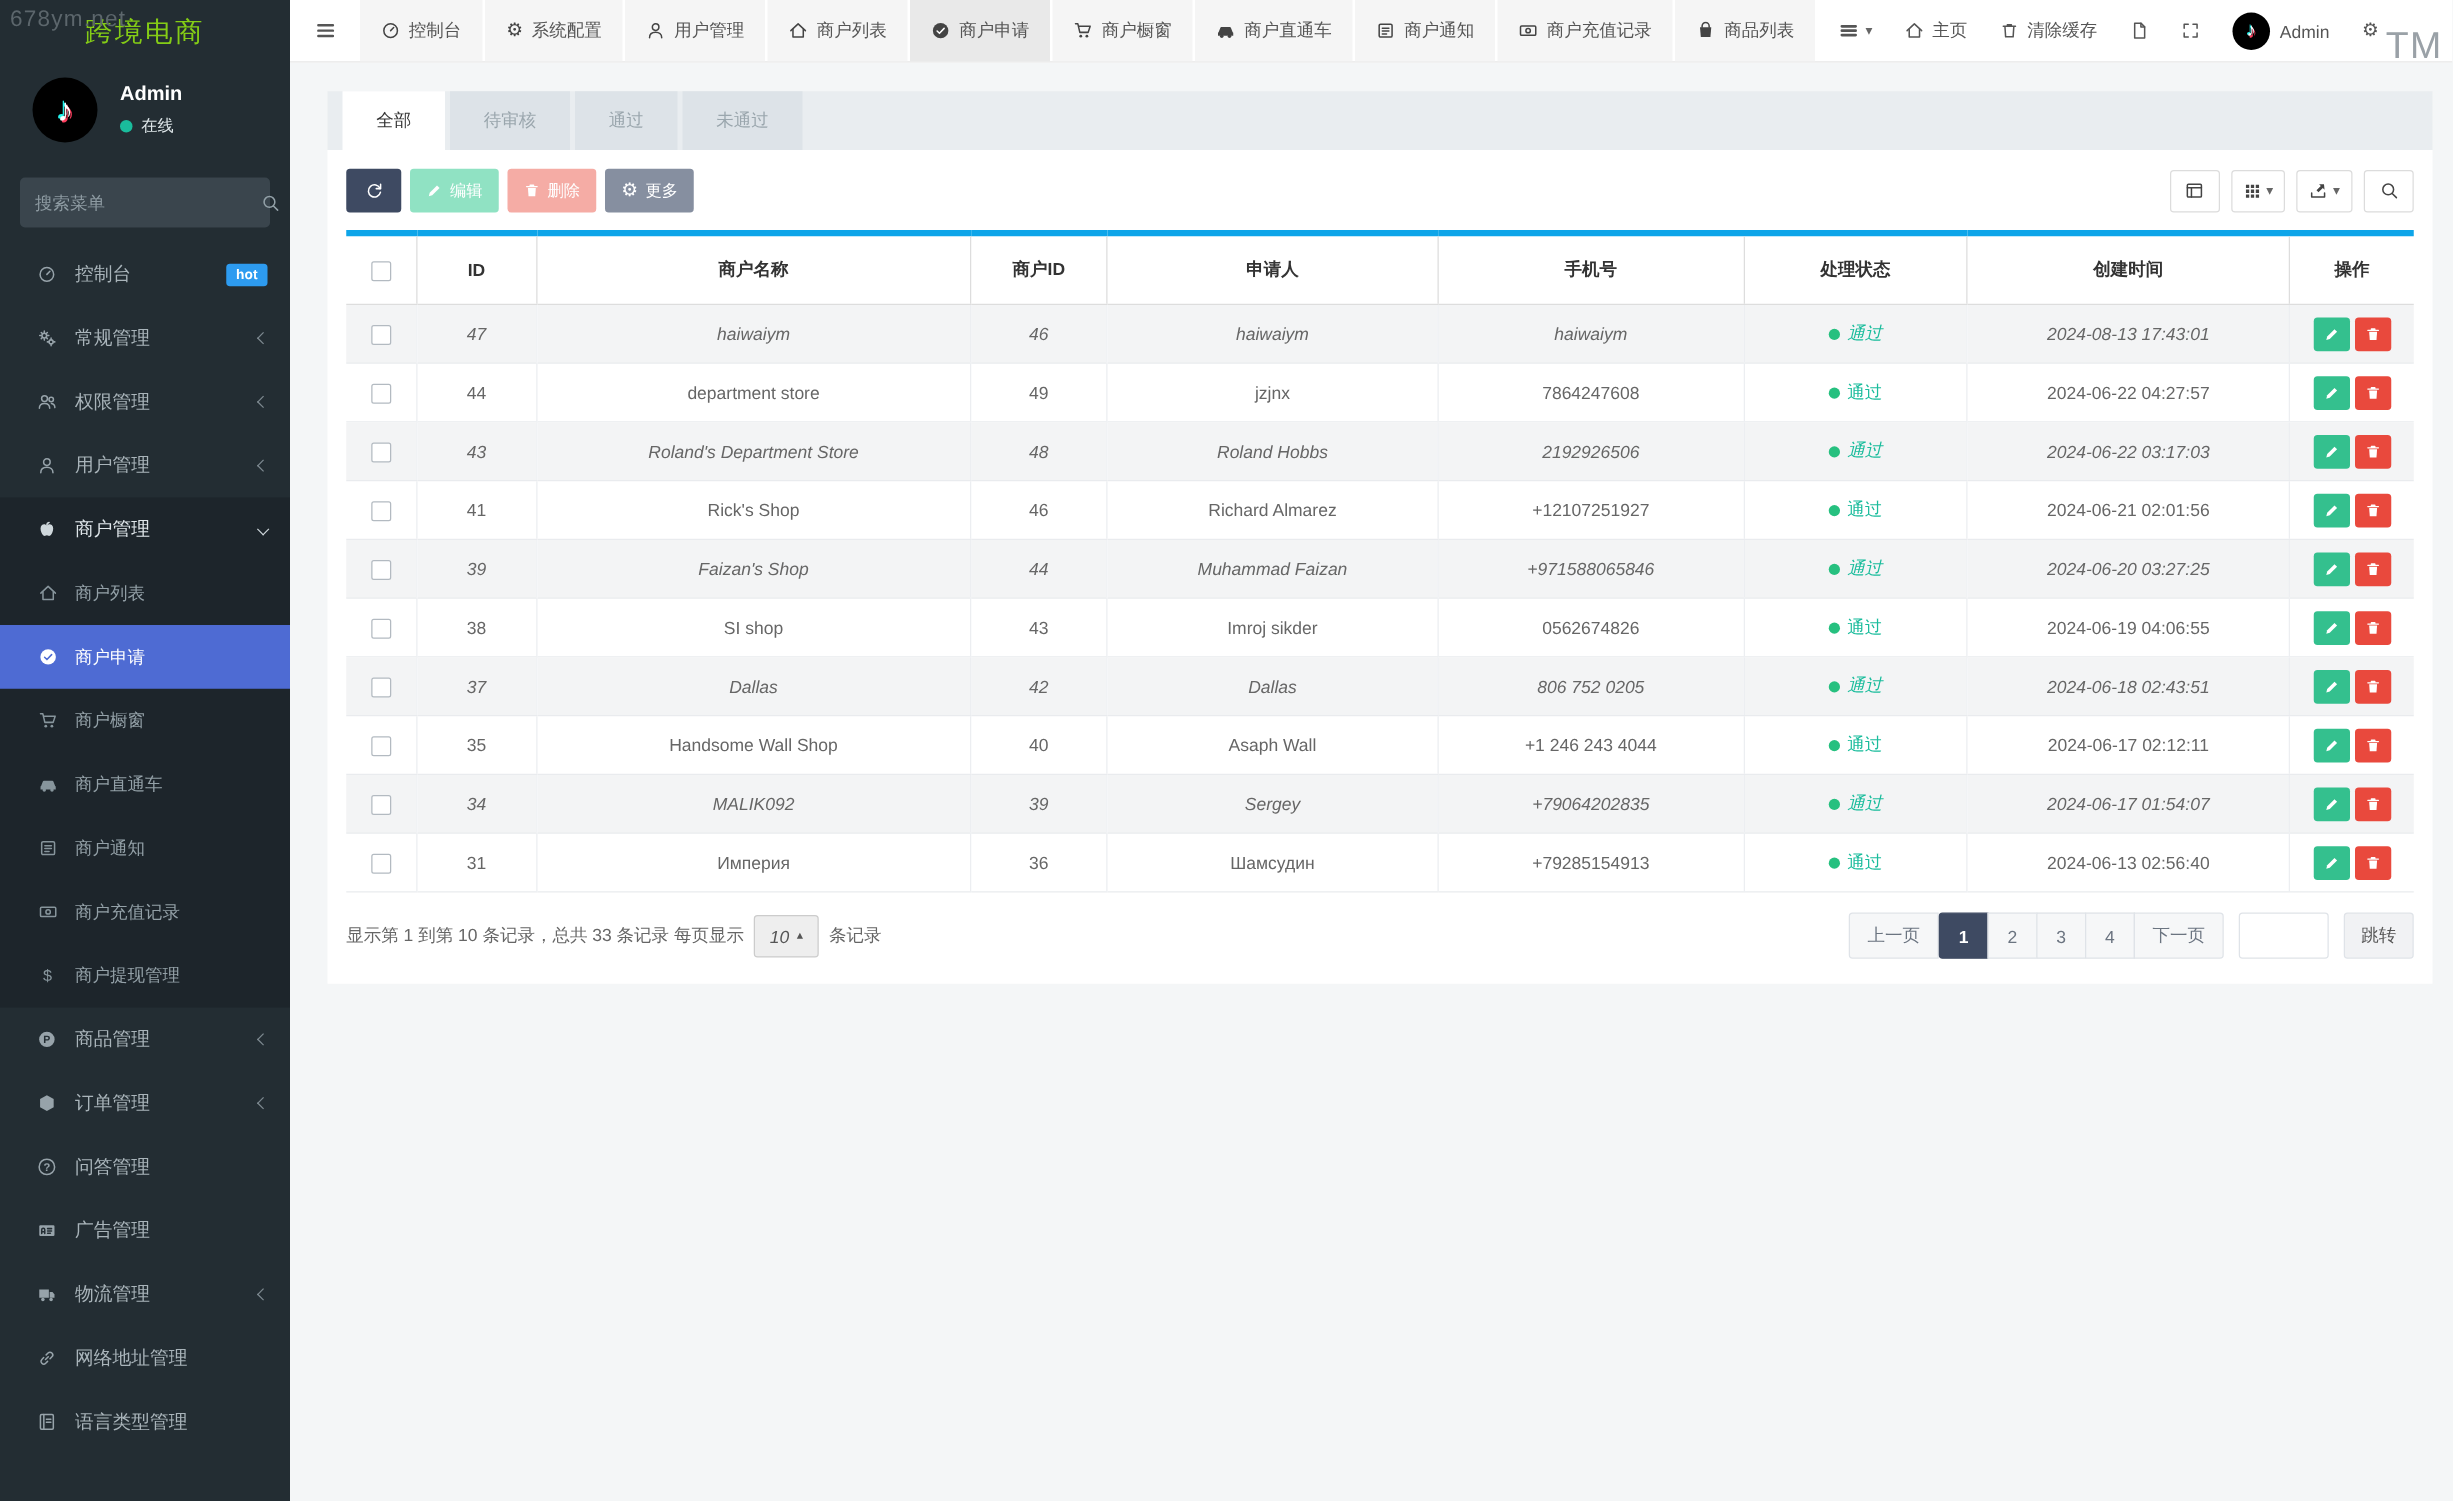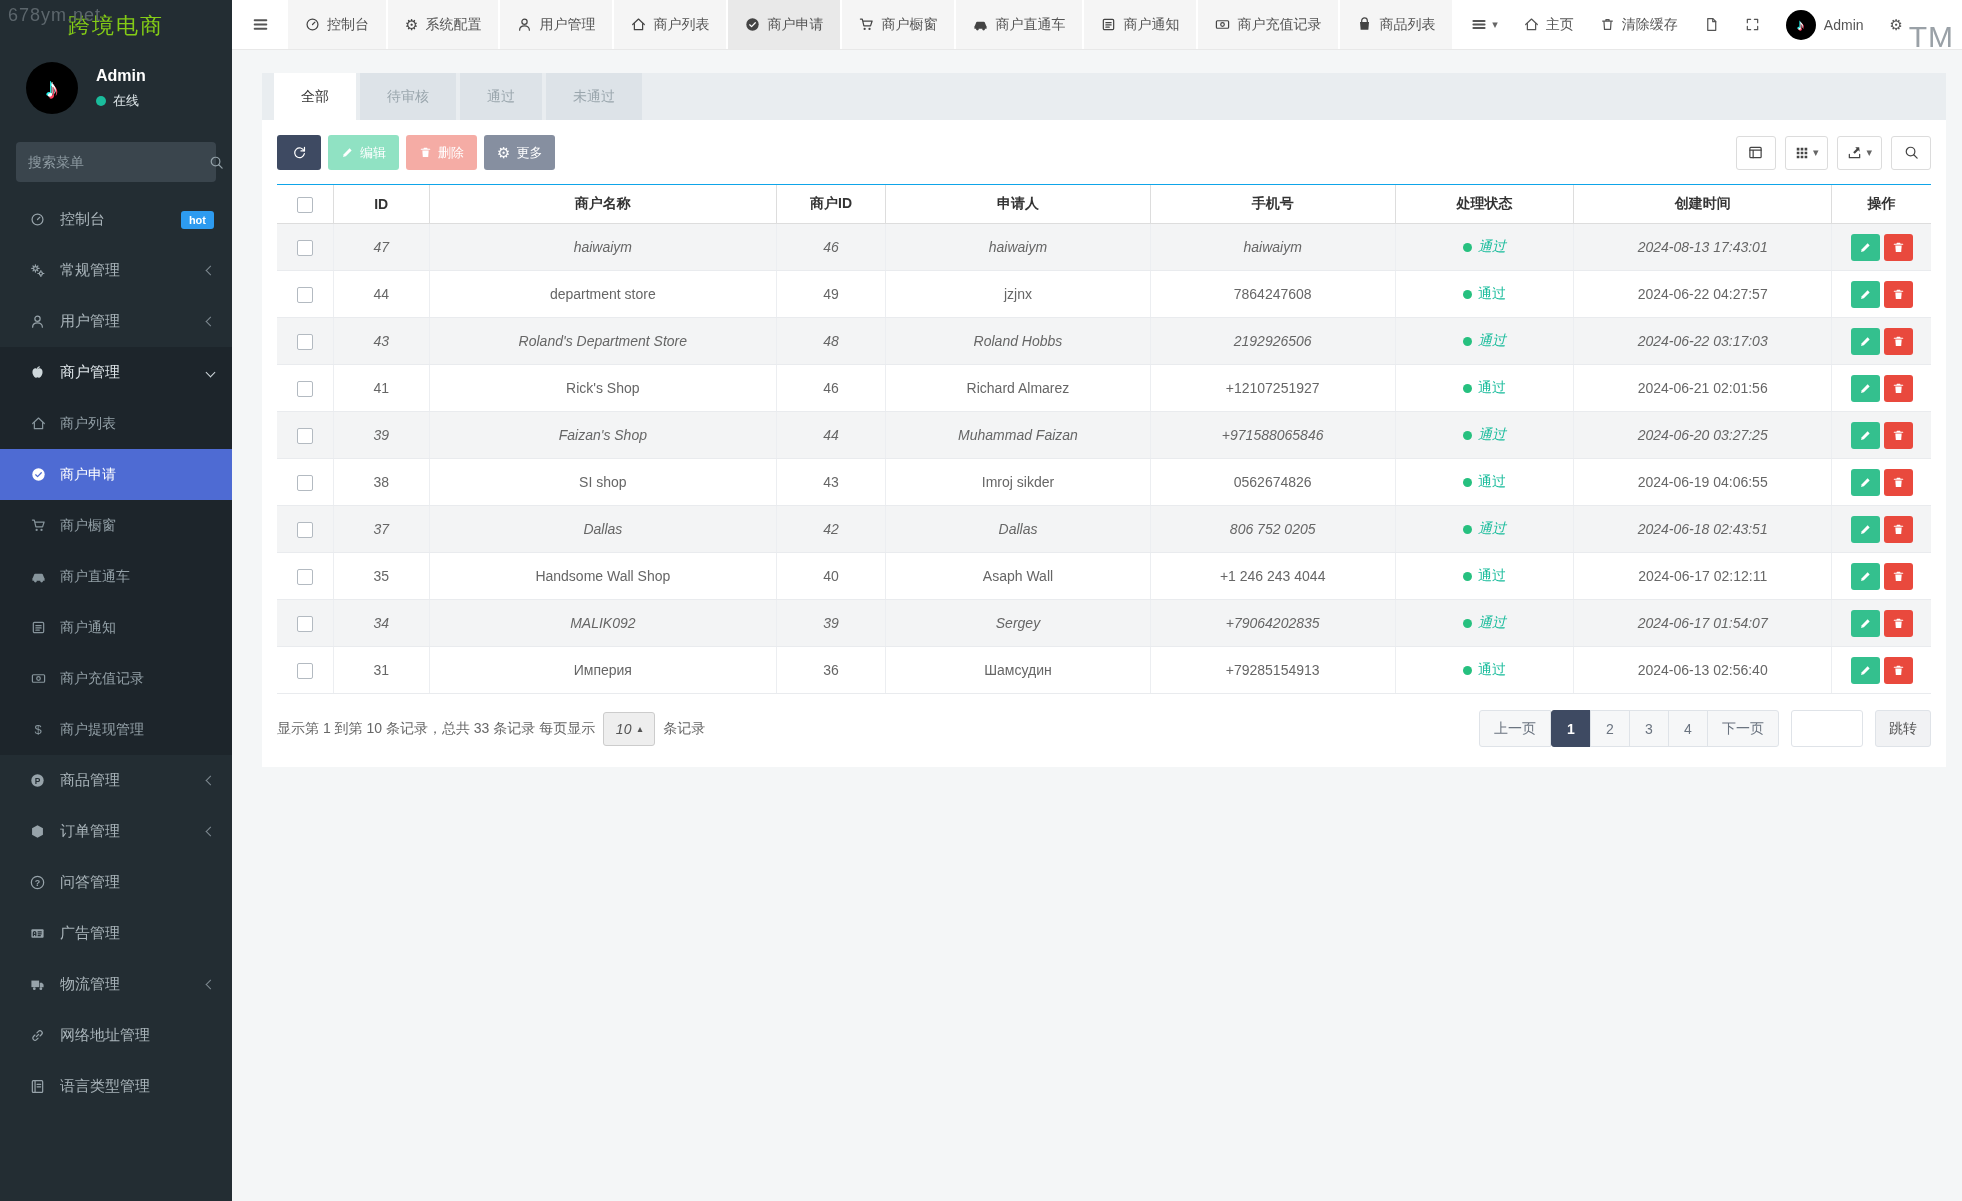--- a/index.html
+++ b/index.html
@@ -76,21 +76,21 @@
   .btn-edit { background:#5dd5a8; opacity:.68; }
   .btn-del { background:#f1867c; opacity:.68; }
   .btn-more { background:#868fa0; }
   .toolbar-right { margin-left:auto; display:flex; }
   .btn-outline { height:34px; min-width:40px; background:#fff; border:1px solid #dcdcdc; border-radius:3px; color:#444; display:inline-flex; align-items:center; justify-content:center; padding:0 9px; margin-left:9px; cursor:pointer; }
   .btn-outline .caret { margin-left:4px; }
 
   
   table { width:100%; border-collapse:collapse; table-layout:fixed; }
   th, td { text-align:center; vertical-align:middle; overflow:hidden; white-space:nowrap; text-overflow:ellipsis; }
-  thead th { height:39px; border-top:1px solid #0ea5e9; border-bottom:1px solid #ddd; border-left:1px solid #ddd; color:#333; font-weight:bold; font-size:14px; }
+  thead th { height:57px; border-top:5px solid #0ea5e9; border-bottom:1px solid #ddd; border-left:1px solid #ddd; color:#333; font-weight:bold; font-size:14px; }
   thead th:first-child { border-left:none; }
   tbody td { height:47px; border-bottom:1px solid #e9ebee; border-left:1px solid #eceef1; color:#666; font-size:14px; }
   tbody td:first-child { border-left:none; }
   tbody tr.odd { background:#f3f4f5;font-style:italic; }
   col.c1{width:3.4%} col.c2{width:5.8%} col.c3{width:21%} col.c4{width:6.6%}
   col.c5{width:16%} col.c6{width:14.8%} col.c7{width:10.8%} col.c8{width:15.6%} col.c9{width:6%}
   .checkbox { display:inline-block; width:16px; height:16px; border:1px solid #b3bac1; border-radius:2px; background:#fff; cursor:pointer; vertical-align:middle; }
   .status { display:inline-flex; align-items:center; }
   .status .dot { width:9px; height:9px; background:#26c07f; margin-right:6px; }
   .status a { color:#1abc9c; text-decoration:none; cursor:pointer; }
@@ -155,20 +155,32 @@
       <div class="menu-item">
         <span class="icon">
           <svg viewBox="0 0 16 16" width="15" height="15">
             <circle cx="5.8" cy="5.8" r="2"></circle>
             <path d="M5.8 1.9v1.2M5.8 8.5v1.2M1.9 5.8h1.2M8.5 5.8h1.2M3.2 3.2l.9.9M7.5 7.5l.9.9M8.4 3.2l-.9.9M3.2 8.4l.9-.9"></path>
             <circle cx="11.6" cy="11.2" r="1.7"></circle>
             <path d="M11.6 8v1.1M11.6 13.3v1.1M8.4 11.2h1.1M13.7 11.2h1.1"></path>
           </svg>
         </span>
         <span class="label">常规管理</span>
+        <span class="chev left"></span>
+      </div>
+      <div class="menu-item">
+        <span class="icon">
+          <svg viewBox="0 0 16 16" width="15" height="15">
+            <circle cx="6" cy="5.2" r="2.5"></circle>
+            <path d="M1.6 13.5c0-2.7 2-4.2 4.4-4.2s4.4 1.5 4.4 4.2"></path>
+            <circle cx="11.7" cy="5.9" r="1.9"></circle>
+            <path d="M11.9 9.4c1.8.3 2.9 1.6 2.9 3.5"></path>
+          </svg>
+        </span>
+        <span class="label">权限管理</span>
         <span class="chev left"></span>
       </div>
       <div class="menu-item">
         <span class="icon">
           <svg viewBox="0 0 16 16" width="15" height="15">
             <circle cx="8" cy="5" r="2.8"></circle>
             <path d="M2.8 14c0-3 2.3-4.6 5.2-4.6s5.2 1.6 5.2 4.6"></path>
           </svg>
         </span>
         <span class="label">用户管理</span>

